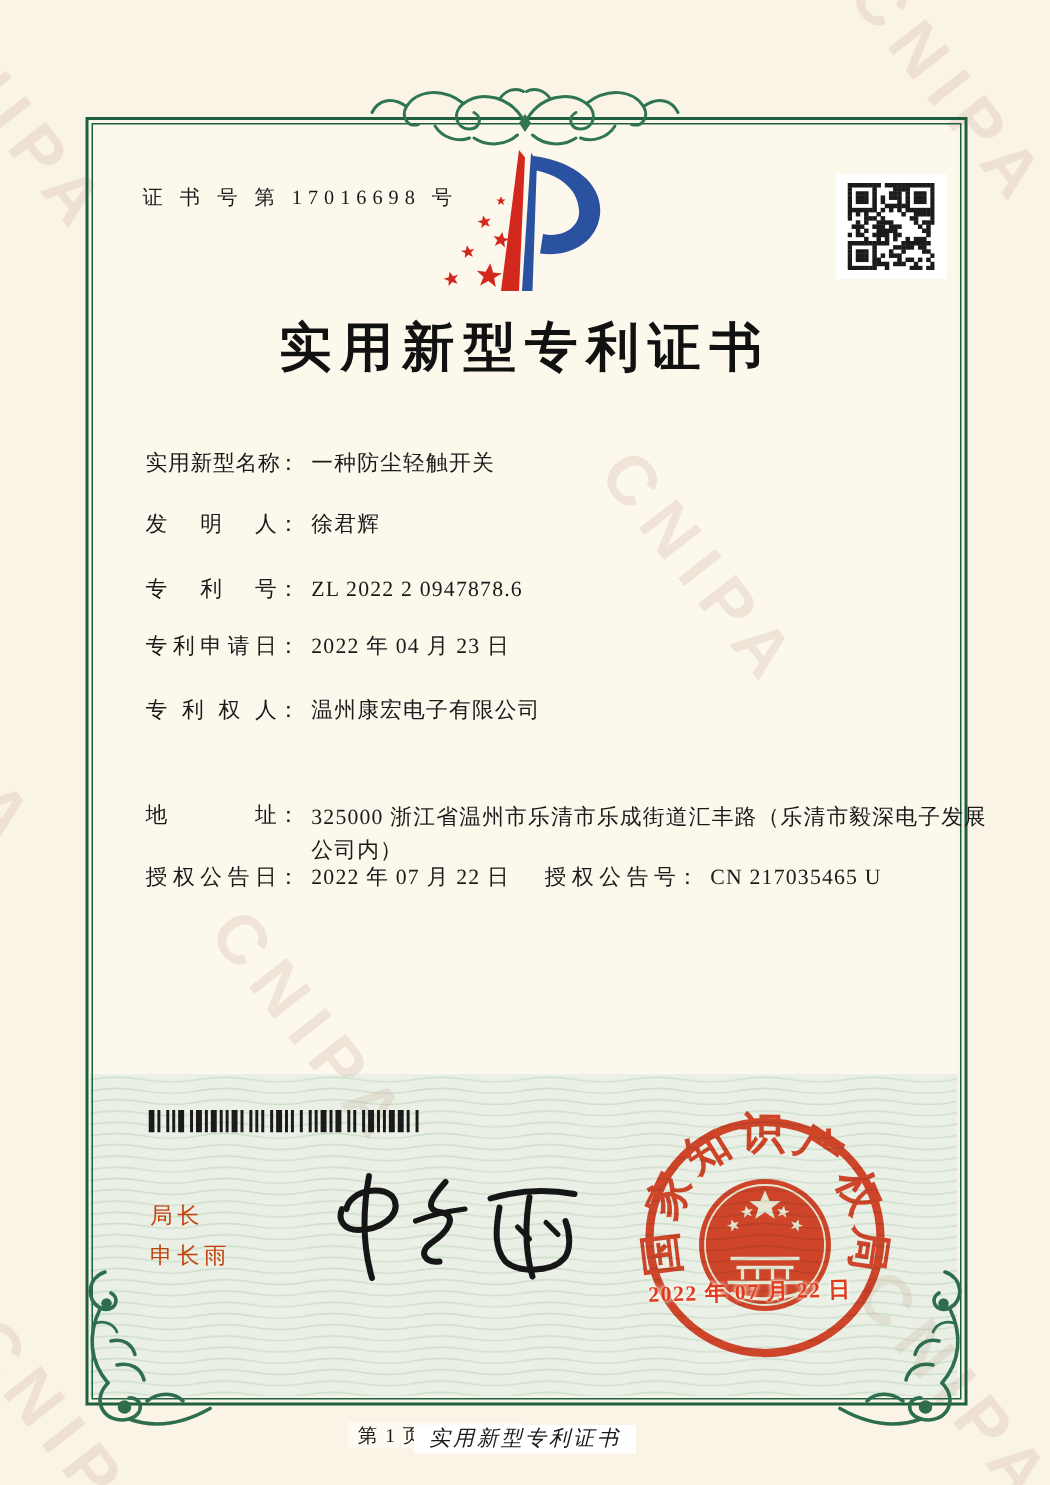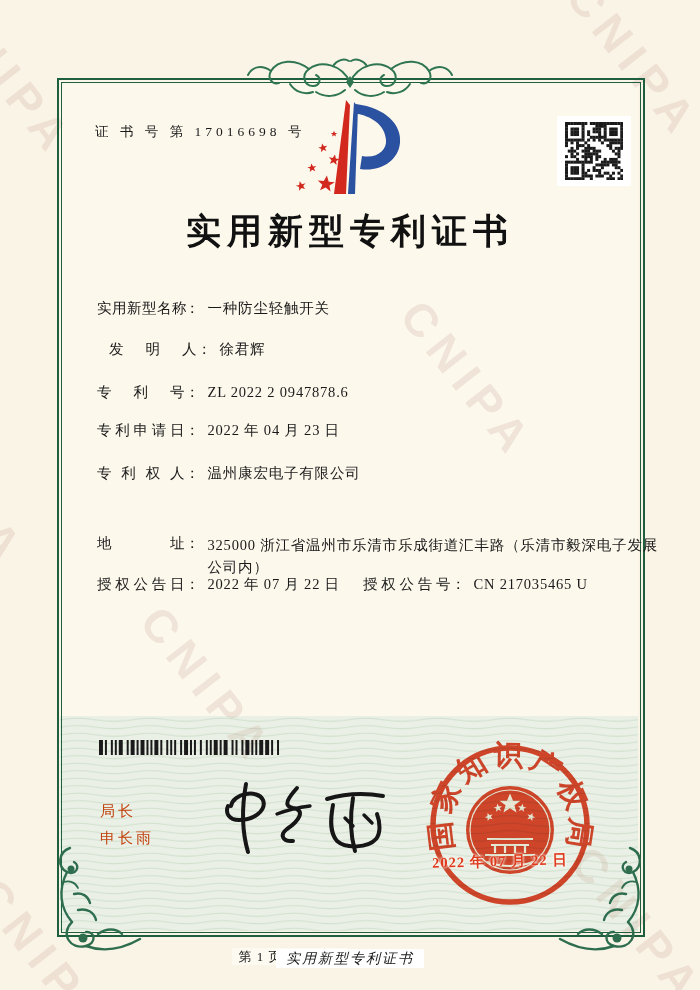--- a/index.html
+++ b/index.html
@@ -397,21 +397,21 @@
       <rect x="52.48" y="55.24" width="3" height="3" fill="#1a1a1a"></rect>
       <rect x="55.24" y="55.24" width="3" height="3" fill="#1a1a1a"></rect>
     </svg>
 </div>
 
 <div class="abs title">实用新型专利证书</div>
 
 <div class="abs row" style="top:299px;">
   <span class="flabel">实用新型名称</span><span>：</span><span class="fvalue">一种防尘轻触开关</span>
 </div>
-<div class="abs row" style="top:340px;margin-left:12px;">
+<div class="abs row" style="top:340px;">
   <span class="flabel">发明人</span><span>：</span><span class="fvalue">徐君辉</span>
 </div>
 <div class="abs row" style="top:383px;">
   <span class="flabel">专利号</span><span>：</span><span class="fvalue">ZL 2022 2 0947878.6</span>
 </div>
 <div class="abs row" style="top:421px;">
   <span class="flabel">专利申请日</span><span>：</span><span class="fvalue">2022 年 04 月 23 日</span>
 </div>
 <div class="abs row" style="top:464px;">
   <span class="flabel">专利权人</span><span>：</span><span class="fvalue">温州康宏电子有限公司</span>

